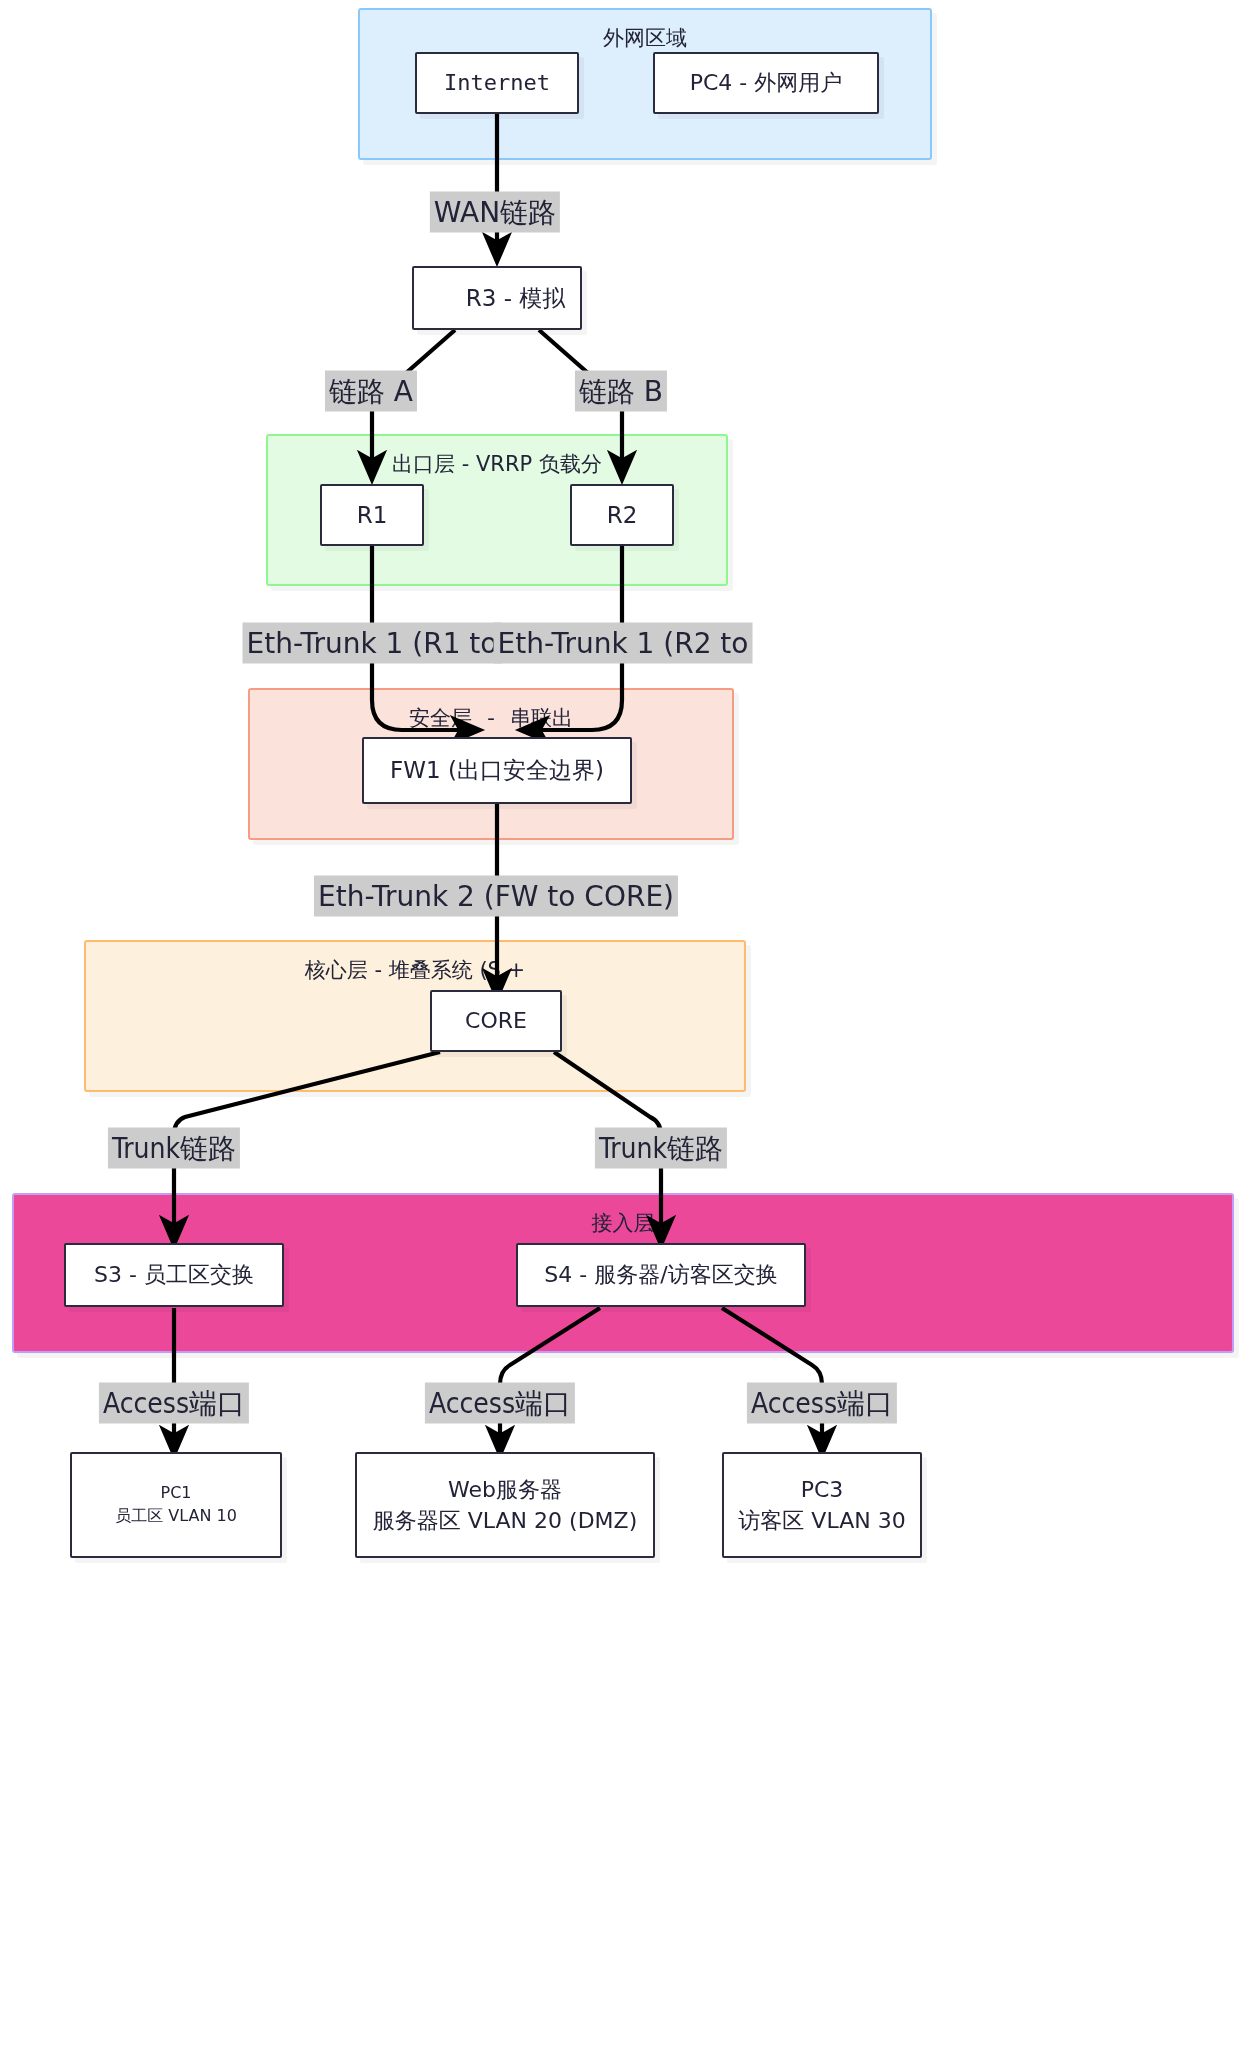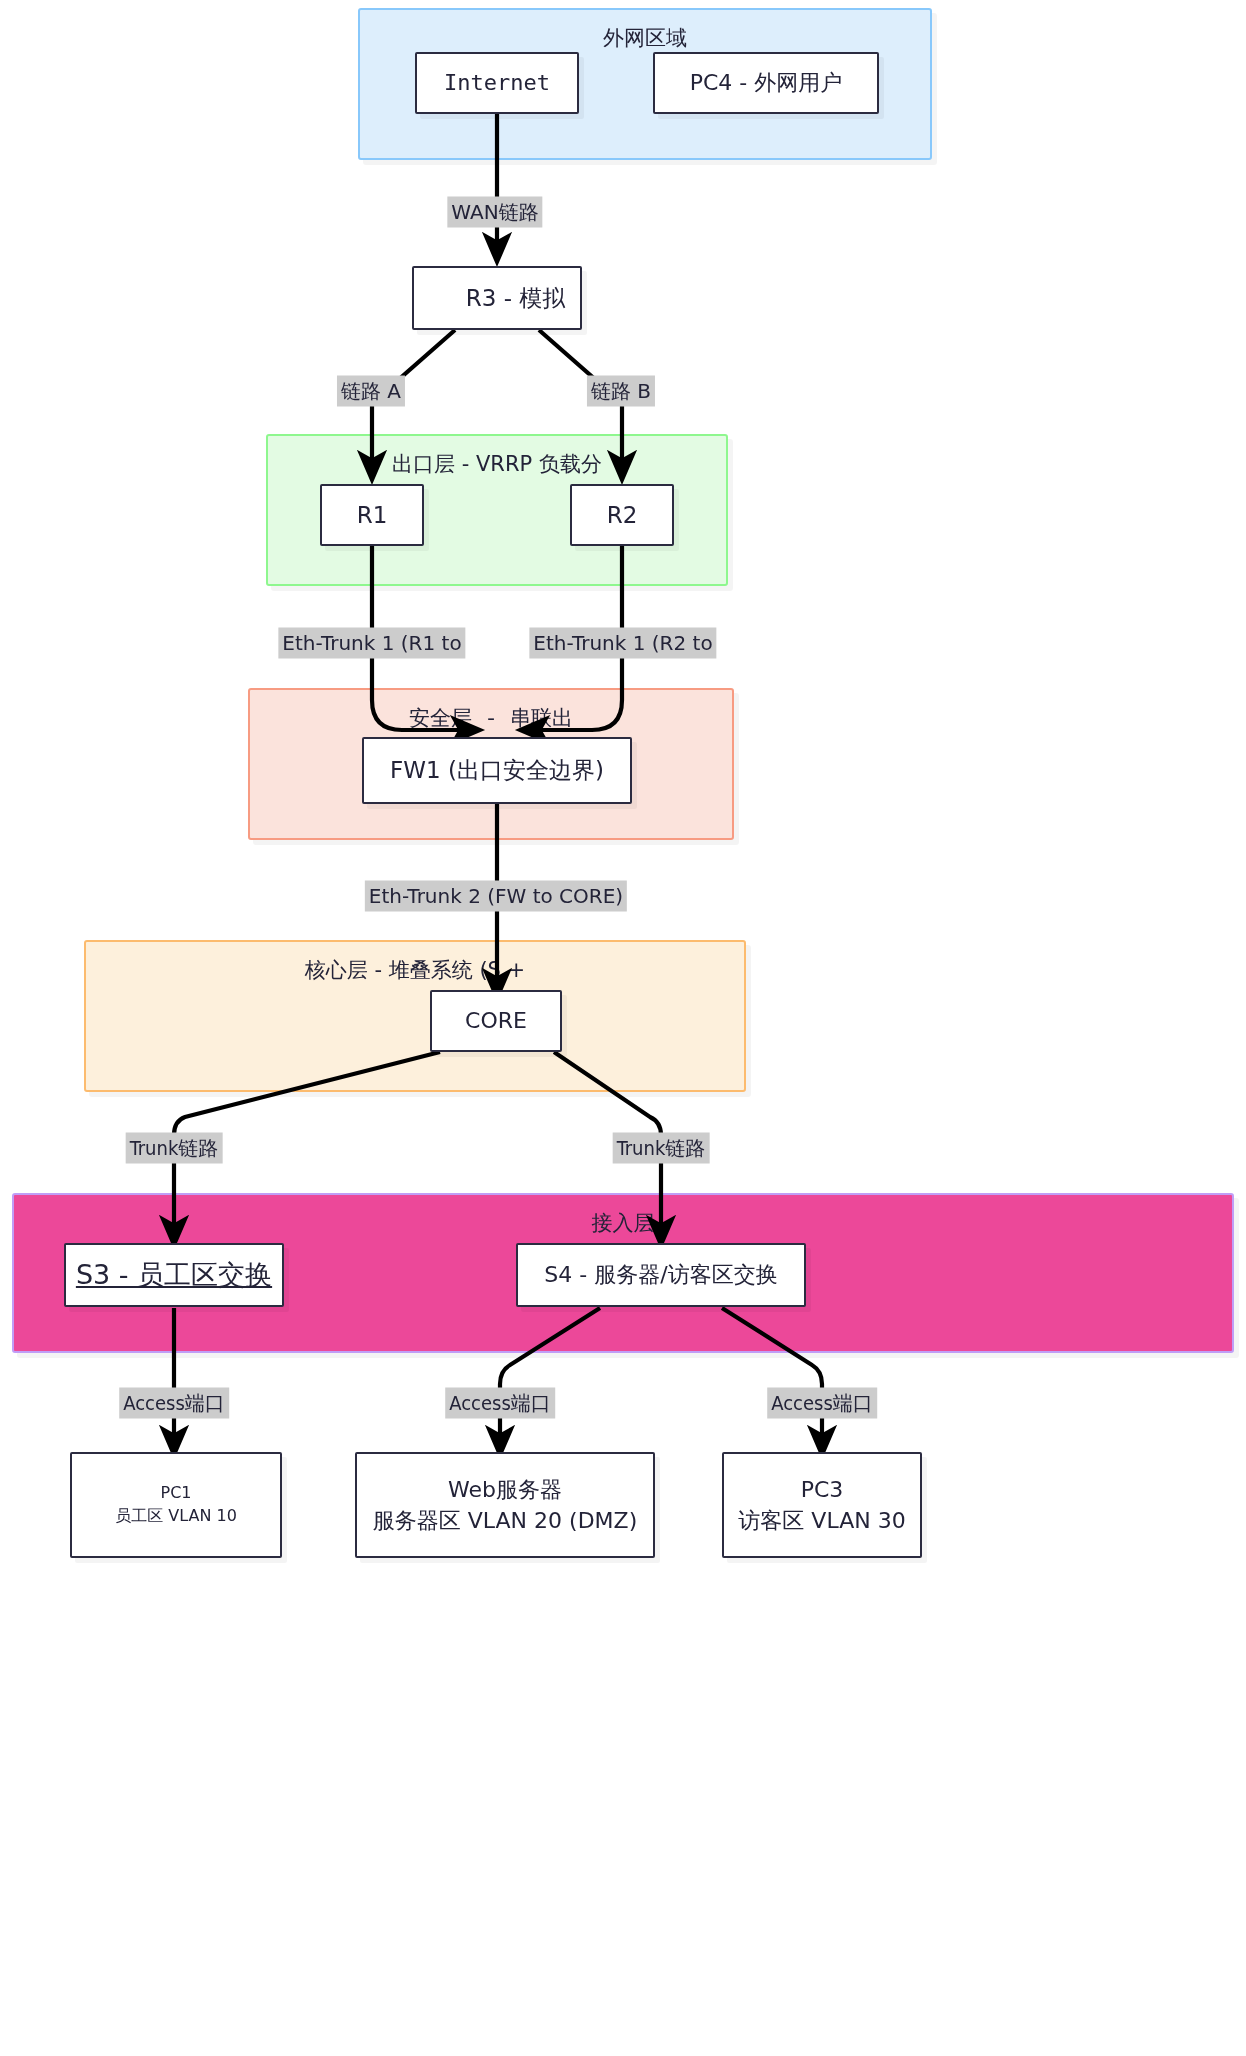--- a/index.html
+++ b/index.html
@@ -19,21 +19,21 @@
   
   .node{position:absolute;box-sizing:border-box;background:#ffffff;
     border:2.5px solid #2b2b40;border-radius:2px;
     display:flex;flex-direction:column;align-items:center;justify-content:center;
     color:#232338;box-shadow:5px 5px 0 0 rgba(0,0,0,0.045);}
   .node .ln{white-space:nowrap;line-height:1.42;}
   .node.mono .ln{font-family:"DejaVu Sans Mono","Liberation Mono",monospace;}
 
   
   .elabel{position:absolute;background:#cccccc;color:#232338;
-    font-size:20px;line-height:1.25;padding:3px 4px;white-space:nowrap;
+    font-size:28px;line-height:1.25;padding:3px 4px;white-space:nowrap;
     transform:translate(-50%,-50%);}
   .elabel.cond{font-family:"DejaVu Sans Condensed","DejaVu Sans",sans-serif;}
 </style>
 </head>
 <body>
 
 <div id="stage">
 
   <div class="cluster" style="left:358px;top:8px;width:574px;height:152px;background:#ddeefc;border-color:#88c8fb;">
     <div class="cluster-title" style="top:14px;">外网区域</div>
@@ -108,21 +108,21 @@
   </div>
 
   <div class="node" style="left:362px;top:737px;width:270px;height:67px;font-size:23px;">
     <span class="ln">FW1 (出口安全边界)</span>
   </div>
 
   <div class="node" style="left:430px;top:990px;width:132px;height:62px;font-size:22px;">
     <span class="ln">CORE</span>
   </div>
 
-  <div class="node" style="left:64px;top:1243px;width:220px;height:64px;font-size:27px;text-decoration:underline;">
+  <div class="node" style="left:64px;top:1243px;width:220px;height:64px;font-size:22px;">
     <span class="ln">S3 - 员工区交换</span>
   </div>
 
   <div class="node" style="left:516px;top:1243px;width:290px;height:64px;font-size:22px;">
     <span class="ln">S4 - 服务器/访客区交换</span>
   </div>
 
   <div class="node" style="left:70px;top:1452px;width:212px;height:106px;font-size:16px;">
     <span class="ln">PC1</span>
     <span class="ln">员工区 VLAN 10</span>

